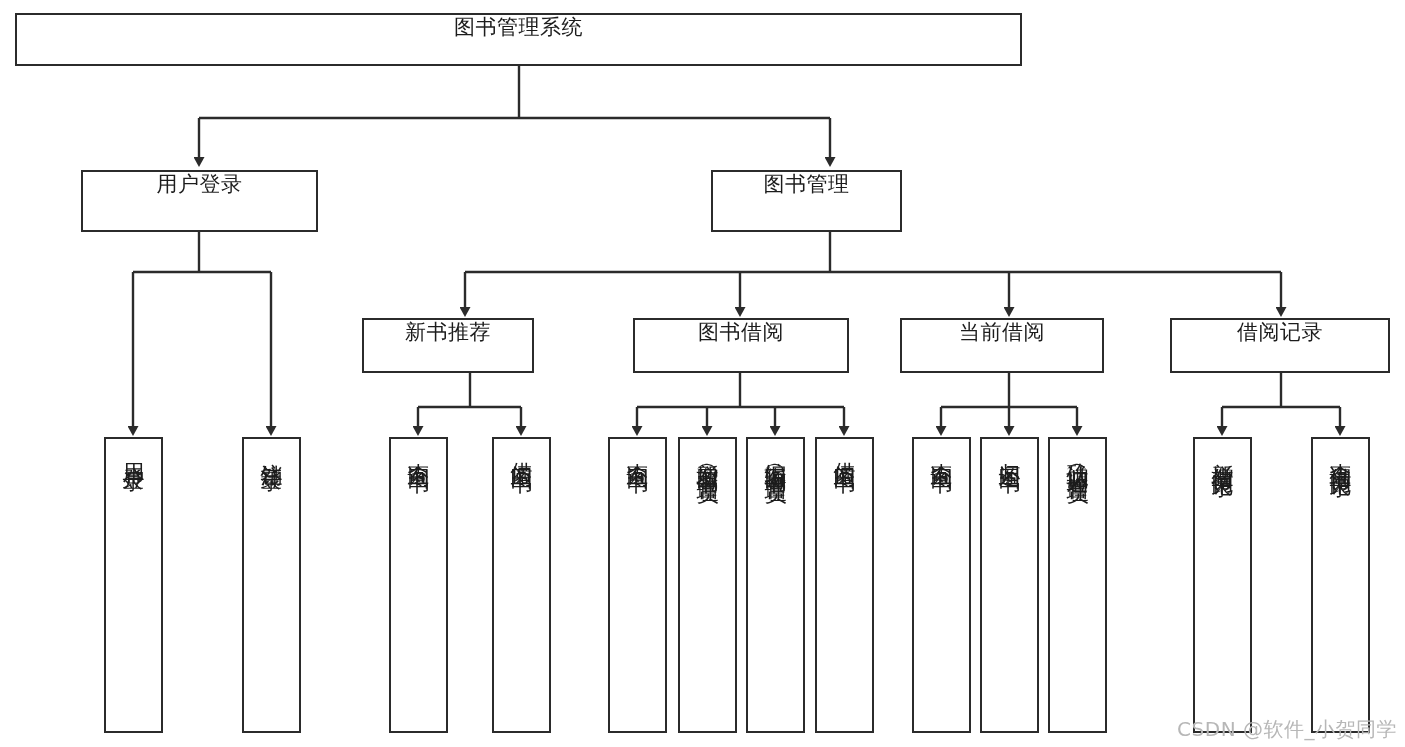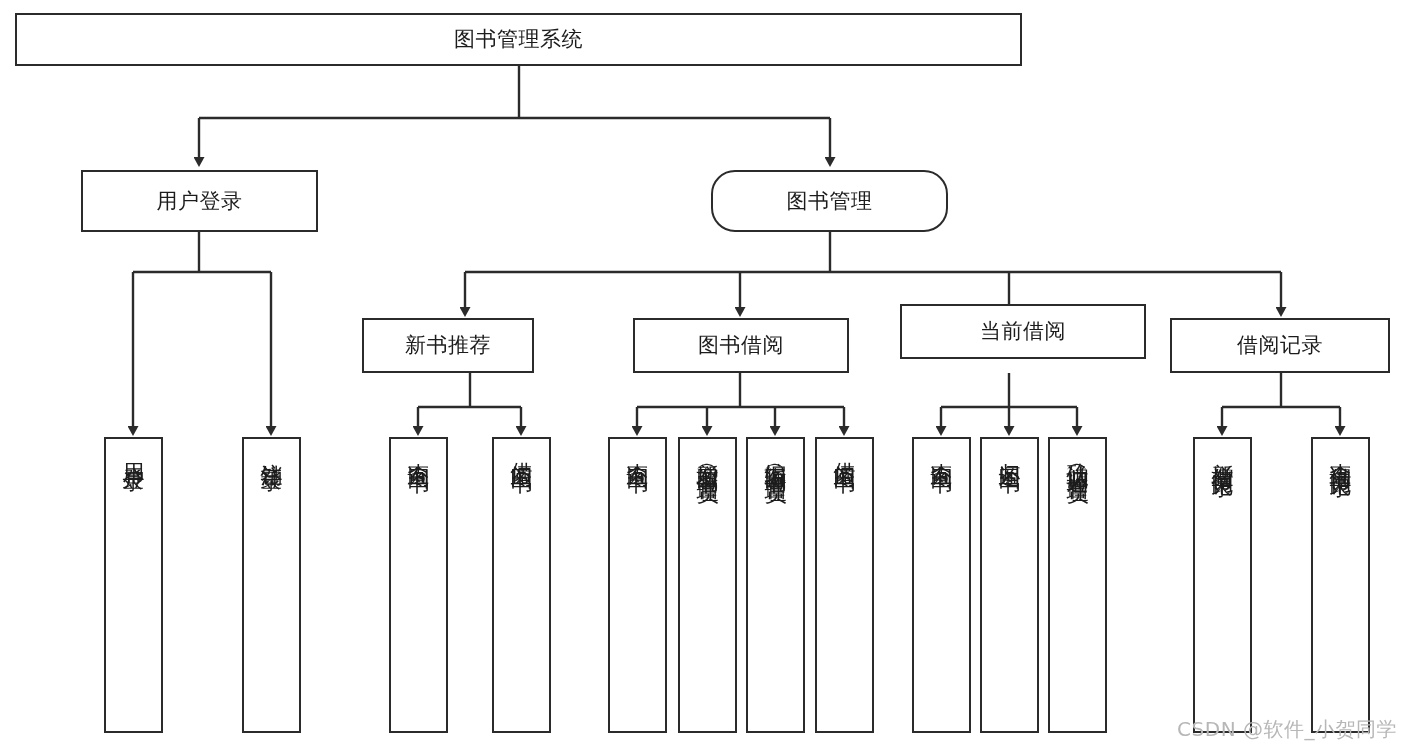--- a/index.html
+++ b/index.html
@@ -20,21 +20,20 @@
     left:0; top:0;
     width:1405px; height:747px;
     pointer-events:none;
   }
   .node{
     position:absolute;
     box-sizing:border-box;
     border:2px solid #2b2b2b;
     background:#ffffff;
     display:flex;
-    align-items:center;
     justify-content:center;
     color:#1c1c1c;
     z-index:2;
   }
   .node .lbl{
     display:block;
     text-align:center;
     line-height:1.15;
     white-space:nowrap;
   }
@@ -124,33 +123,33 @@
   </svg>
 
   <div class="node h-node" id="n-root" style="left:15px; top:13px; width:1007px; height:53px;">
     <span class="lbl">图书管理系统</span>
   </div>
 
   <div class="node h-node" style="left:81px; top:170px; width:237px; height:62px;">
     <span class="lbl">用户登录</span>
   </div>
 
-  <div class="node h-node" style="left:711px; top:170px; width:237px; height:62px;border-radius:24px;">
+  <div class="node h-node" style="left:711px; top:170px; width:191px; height:62px;">
     <span class="lbl">图书管理</span>
   </div>
 
   <div class="node h-node" style="left:362px; top:318px; width:172px; height:55px;">
     <span class="lbl">新书推荐</span>
   </div>
 
   <div class="node h-node" style="left:633px; top:318px; width:216px; height:55px;">
     <span class="lbl">图书借阅</span>
   </div>
 
-  <div class="node h-node" style="left:900px; top:304px; width:246px; height:55px;font-family:Liberation Serif, serif;">
+  <div class="node h-node" style="left:900px; top:318px; width:204px; height:55px;font-family:Liberation Serif, serif;">
     <span class="lbl">当前借阅</span>
   </div>
 
   <div class="node h-node" style="left:1170px; top:318px; width:220px; height:55px;">
     <span class="lbl">借阅记录</span>
   </div>
 
   <div class="node v-node" style="left:104px; top:437px; width:59px; height:296px;">
     <span class="lbl">用户登录</span>
   </div>

